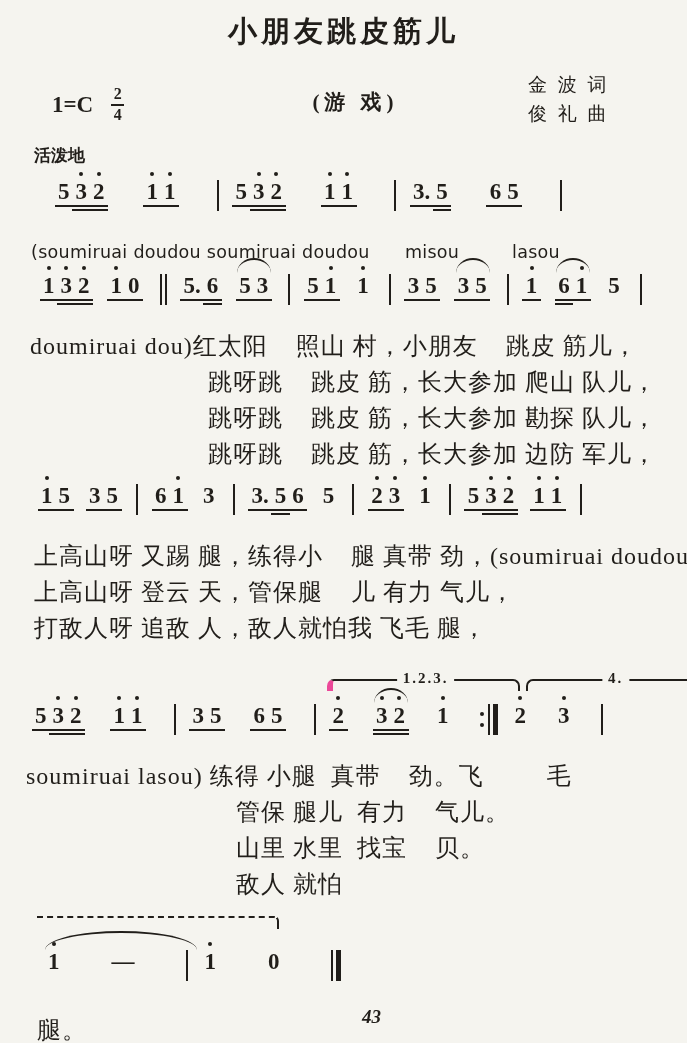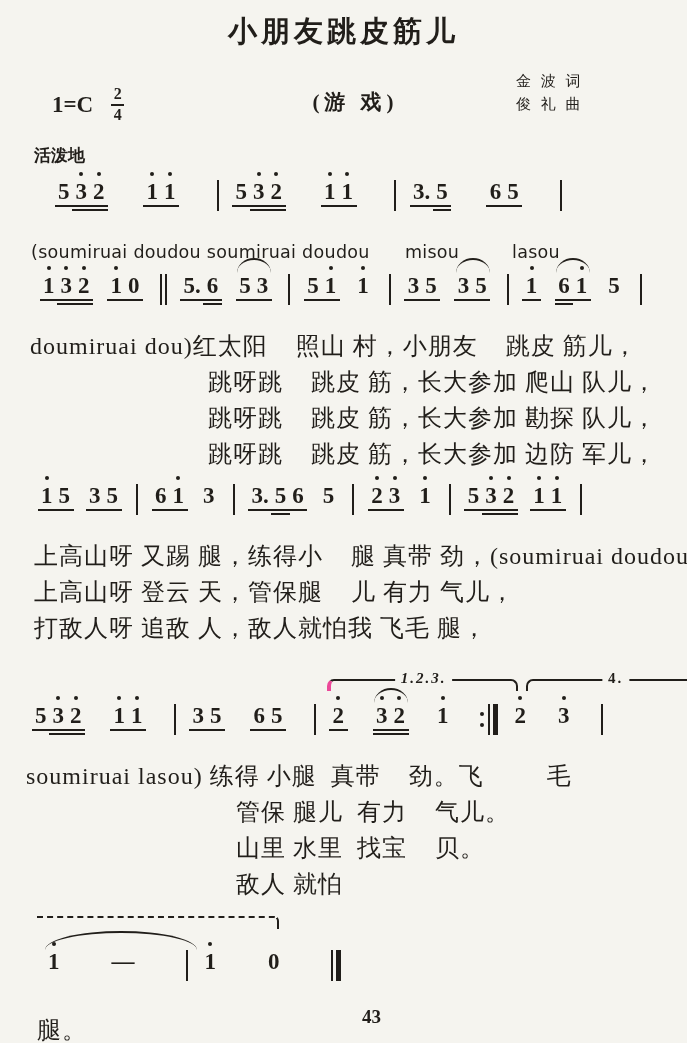--- a/index.html
+++ b/index.html
@@ -8,21 +8,21 @@
   
   .title{position:absolute;top:12px;left:0;right:0;text-align:center;
          font-weight:bold;font-size:29px;letter-spacing:4px;}
   .keymeter{position:absolute;left:52px;top:86px;display:flex;align-items:center;
             font-weight:bold;font-size:23px;}
   .frac{display:inline-flex;flex-direction:column;align-items:center;margin-left:18px;
         font-size:16px;font-weight:bold;line-height:1.05;}
   .fbar{width:13px;height:2px;background:#211e1a;margin:1px 0;}
   .subtitle{position:absolute;top:88px;left:0;right:0;text-align:center;
             font-size:21px;letter-spacing:5px;font-weight:bold;padding-left:24px;}
-  .credits{position:absolute;left:516px;top:70px;font-size:15px;line-height:1.55;
+  .credits{position:absolute;left:528px;top:70px;font-size:19px;line-height:1.55;
            letter-spacing:3px;}
   .tempo{position:absolute;left:34px;top:144px;font-size:17px;font-weight:bold;}
   
   .system{position:absolute;}
   #sys0{left:55px;top:168px;}
   #sys1{left:40px;top:262px;}
   #sys2{left:38px;top:472px;}
   #sys3{left:32px;top:692px;}
   #sys4{left:45px;top:938px;}
   .notes-row{display:flex;align-items:flex-start;padding-top:12px;height:46px;}
@@ -57,32 +57,32 @@
   #sys2 .lyrics{margin-left:-4px;}
   #sys3 .lyrics{margin-left:-6px;}
   #sys4 .lyrics{margin-left:-8px;}
   .lyr{white-space:pre;line-height:36px;font-size:24px;letter-spacing:1px;
        font-family:"Liberation Serif",serif;}
   .lyr.latin{font-family:"DejaVu Sans",sans-serif;font-size:17.5px;letter-spacing:0.3px;}
   #sys1 .verse{padding-left:178px;}
   #sys3 .verse{padding-left:210px;}
   
   .volta{position:absolute;height:10px;border-top:2px solid #211e1a;}
-  .v1{left:295px;top:-13px;width:185px;border-left:4px solid #ec4899;
-      border-right:2px solid #211e1a;border-radius:7px 7px 0 0;font-style:italic;}
+  .v1{left:295px;top:-13px;width:185px;border-left:6px solid #ec4899;
+      border-right:2px solid #211e1a;border-radius:7px 7px 0 0;}
   .v2{left:494px;top:-13px;width:175px;border-left:2px solid #211e1a;border-radius:7px 0 0 0;}
   .vlabel{position:absolute;top:-11px;left:50%;transform:translateX(-50%);
           background:#f5f4ef;padding:0 6px;font-weight:bold;font-size:15px;letter-spacing:2px;
           font-family:"Liberation Serif",serif;white-space:nowrap;}
   .cont-line{position:absolute;left:-8px;top:-22px;width:240px;height:11px;
              border-top:2px dashed #211e1a;border-right:2px solid #211e1a;border-radius:0 5px 0 0;}
   .bigarc{position:absolute;left:0px;top:-7px;width:152px;height:17px;
           border-top:2px solid #211e1a;border-radius:50% 50% 0 0/100% 100% 0 0;}
   
-  .pageno{position:absolute;left:362px;top:1006px;font-weight:bold;
+  .pageno{position:absolute;left:362px;top:1006px;font-style:italic;font-weight:bold;
           font-size:19px;}
   .watermark{position:absolute;right:6px;top:1052px;display:flex;align-items:flex-start;gap:10px;}
   .wm-text{font-size:14px;color:#3a3631;letter-spacing:2px;font-family:"DejaVu Sans",sans-serif;}
   .brand{font-weight:bold;font-size:29px;color:#14110d;letter-spacing:1px;
          font-family:"DejaVu Sans",sans-serif;margin-left:22px;}
 </style>
 </head>
 <body>
 
 <div class="paper">

